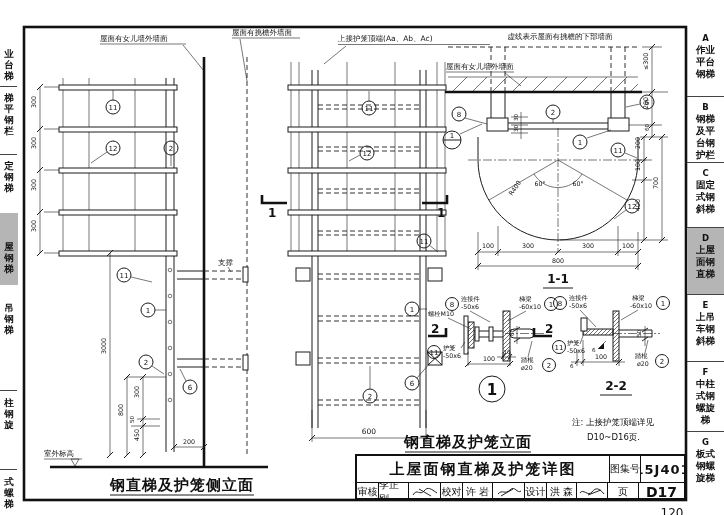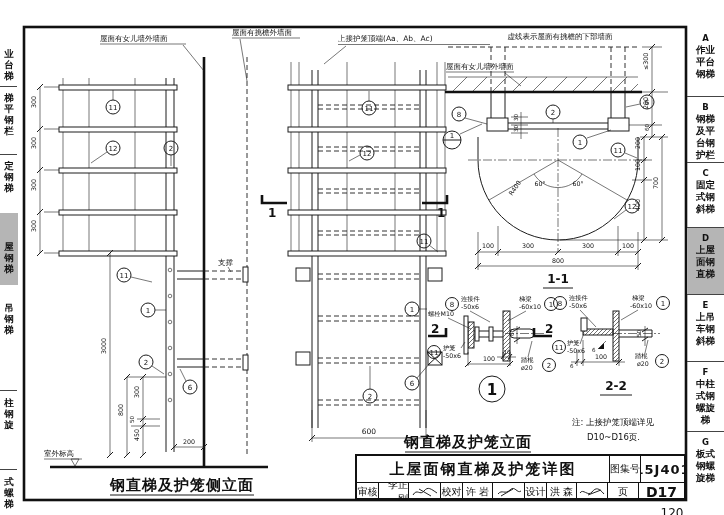--- a/index.html
+++ b/index.html
@@ -25,21 +25,21 @@
   .sideR{position:absolute;left:687px;top:28px;width:37px;height:470px;font-weight:bold;}
   .sideR .tab{box-sizing:border-box;text-align:center;border-bottom:1px solid #444;padding-top:5px;}
   .sideR .tab:last-child{border-bottom:none;}
   .sideR .lt{font-size:8.5px;line-height:11px;}
   .sideR .bd{font-size:9.5px;line-height:12px;white-space:pre-line;}
   .sideR .active{background:#b5b5b5;}
   
   #tblock{position:absolute;left:355px;top:454px;width:331px;height:46px;box-sizing:border-box;
           border:2px solid #111;background:#fff;}
   #tblock .r1{display:flex;height:26px;border-bottom:1px solid #111;}
-  #tblock .r2{display:flex;height:18px;text-align:right;}
+  #tblock .r2{display:flex;height:18px;}
   #tblock .c{box-sizing:border-box;border-right:1px solid #111;display:flex;
              align-items:center;justify-content:center;overflow:hidden;}
   #tblock .c:last-child{border-right:none;}
   .dtitle{font-size:15px;font-weight:bold;letter-spacing:2px;}
   .small8{font-size:10px;} .atlasno{font-size:13px;font-weight:bold;letter-spacing:1px;}
   .pageno{font-size:14px;font-weight:bold;}
   .footnum{position:absolute;left:650px;top:506px;width:44px;text-align:center;font-size:12px;}
 </style>
 </head>
 <body>

